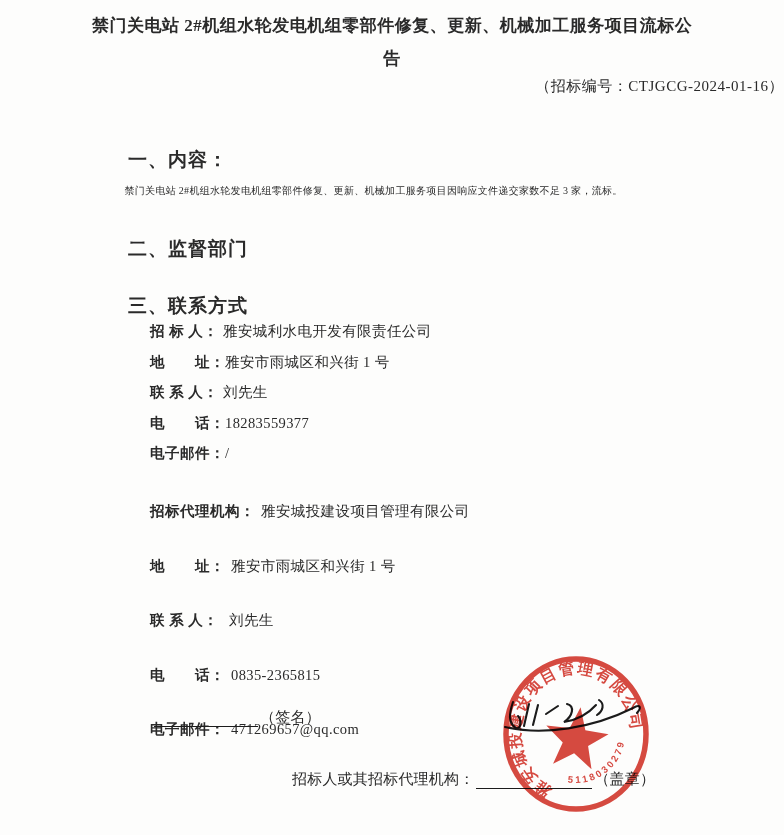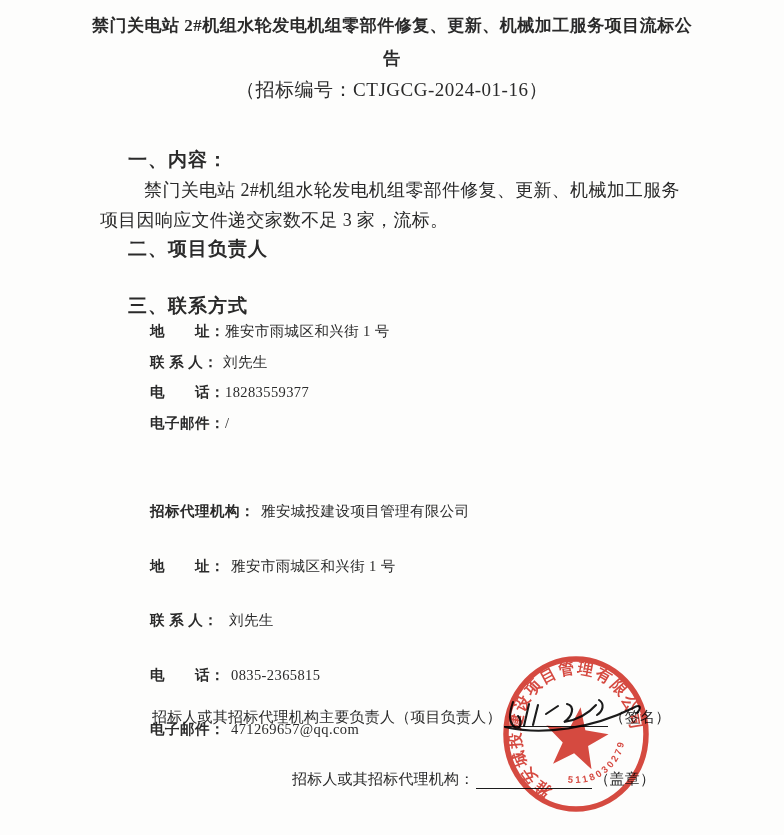--- a/index.html
+++ b/index.html
@@ -9,23 +9,23 @@
     width:784px; height:835px;
     background:#fdfdfc;
     font-family:"Liberation Serif","DejaVu Serif",serif;
     color:#2a2a2a;
     overflow:hidden;
     margin:0 auto;
   }
   .abs { position:absolute; }
   .center { left:0; right:0; text-align:center; }
   .doc-title { font-size:17px; font-weight:700; letter-spacing:.5px; }
-  .tender-no { font-size:19px; font-weight:500; letter-spacing:.5px; }
+  .tender-no { font-size:15px; font-weight:500; letter-spacing:.5px;text-align:right; }
   .heading { font-size:19px; font-weight:700; letter-spacing:1px; }
-  .para { font-size:18px; line-height:29.5px; width:596px; text-indent:2.45em; letter-spacing:.3px; }
+  .para { font-size:10px; line-height:29.5px; width:596px; text-indent:2.45em; letter-spacing:.3px; }
   .contact-block { display:flex; flex-direction:column; }
   .contact-row { display:flex; align-items:baseline; height:30.6px; font-size:14.5px; }
   .contact-row .lbl { font-weight:700; min-width:73px; white-space:pre; letter-spacing:.5px; }
   .contact-row .val { letter-spacing:.4px; }
   .sig-row { display:flex; align-items:baseline; font-size:15px; letter-spacing:.2px; white-space:nowrap; }
   .sig-line { display:inline-block; border-bottom:1.6px solid #1c1c1c; height:19px; align-self:flex-end; margin:0 2px 2px 2px; }
   .sig-line.w1 { width:104px; }
   .sig-line.w2 { width:116px; }
   .stamp-svg { mix-blend-mode:multiply; opacity:.92; pointer-events:none; }
   .ink-svg { mix-blend-mode:multiply; pointer-events:none; }
@@ -37,25 +37,29 @@
 
 <div class="page">
 
   <div class="abs center doc-title" style="top:14px;">禁门关电站 2#机组水轮发电机组零部件修复、更新、机械加工服务项目流标公</div>
   <div class="abs center doc-title" style="top:47px;">告</div>
   <div class="abs center tender-no" style="top:77px;">（招标编号：CTJGCG-2024-01-16）</div>
 
   <div class="abs heading" style="left:128px; top:147px;">一、内容：</div>
   <div class="abs para" style="left:100px; top:176px;">禁门关电站 2#机组水轮发电机组零部件修复、更新、机械加工服务项目因响应文件递交家数不足 3 家，流标。</div>
 
-  <div class="abs heading" style="left:128px; top:236px;">二、项目负责人</div>
+  <div class="abs heading" style="left:128px; top:236px;">二、监督部门</div>
 
   <div class="abs heading" style="left:128px; top:293px;text-align:right;">三、联系方式</div>
 
   <div class="abs contact-block" style="left:150px; top:322px;">
+    <div class="contact-row">
+      <span class="lbl">招 标 人：</span>
+      <span class="val">雅安城利水电开发有限责任公司</span>
+    </div>
     <div class="contact-row">
       <span class="lbl">地　　址：</span>
       <span class="val">雅安市雨城区和兴街 1 号</span>
     </div>
     <div class="contact-row">
       <span class="lbl">联 系 人：</span>
       <span class="val">刘先生</span>
     </div>
     <div class="contact-row">
       <span class="lbl">电　　话：</span>
@@ -84,21 +88,20 @@
       <span class="lbl">电　　话：</span>
       <span class="val" style="padding-left:6px;">0835-2365815</span>
     </div>
     <div class="contact-row">
       <span class="lbl">电子邮件：</span>
       <span class="val" style="padding-left:6px;">471269657@qq.com</span>
     </div>
   </div>
 
   <div class="abs sig-row" style="left:152px; top:708px;">
-    <span>招标人或其招标代理机构主要负责人（项目负责人）</span>
     <span class="sig-line w1"></span>
     <span>（签名）</span>
   </div>
 
   <div class="abs sig-row" style="left:292px; top:770px;">
     <span>招标人或其招标代理机构：</span>
     <span class="sig-line w2"></span>
     <span>（盖章）</span>
   </div>
 

